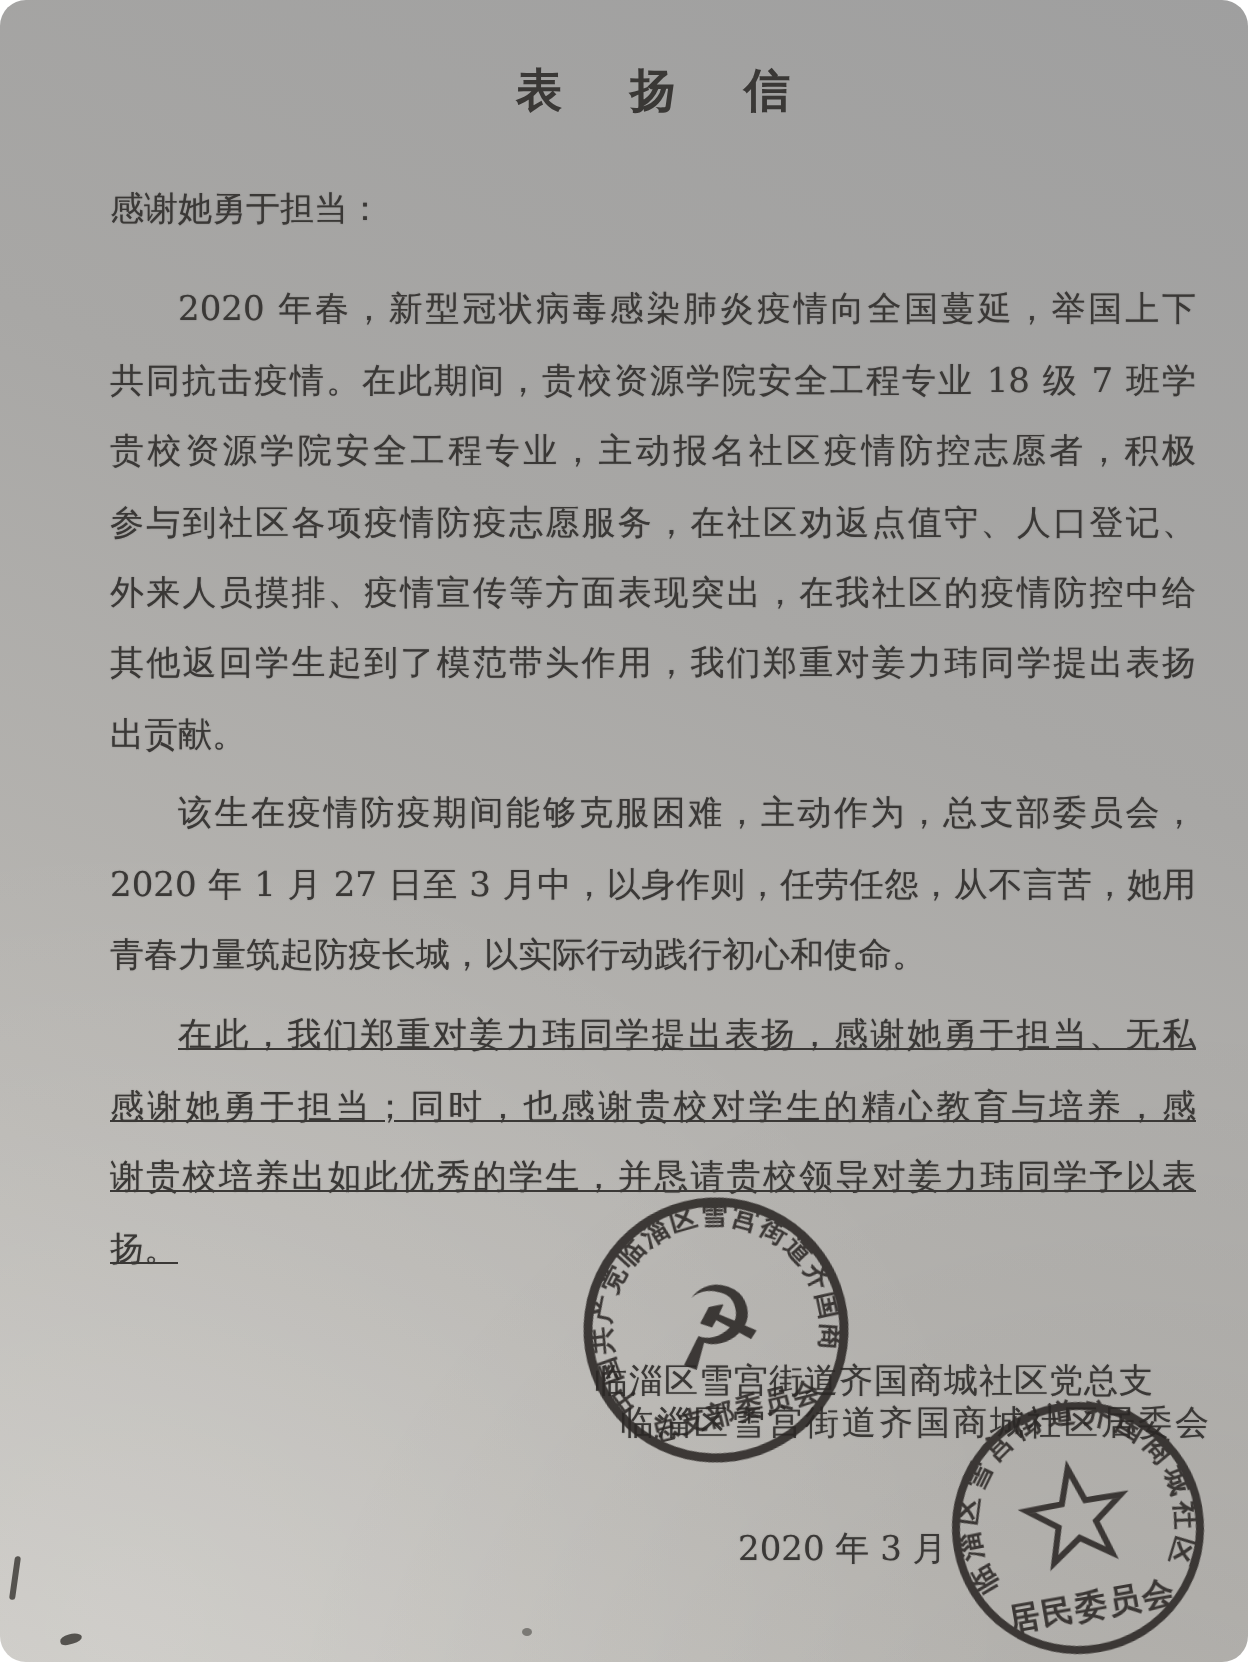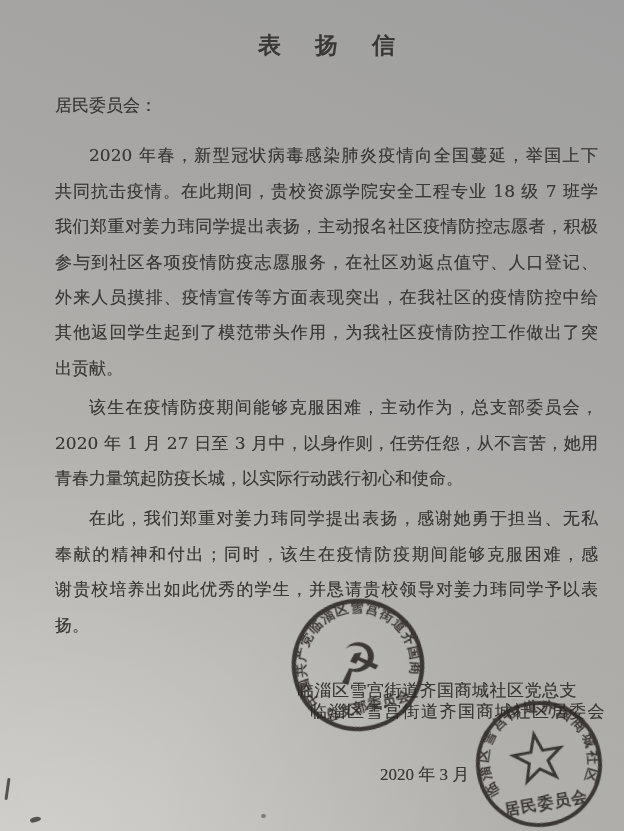--- a/index.html
+++ b/index.html
@@ -6,84 +6,85 @@
   body {
     width: 624px; height: 831px; overflow: hidden;
     font-family: "DejaVu Serif", serif;
   }
   #page {
     position: relative; width: 624px; height: 831px;
     background:
       radial-gradient(120% 80% at 10% 98%, rgba(255,255,255,0.16), rgba(255,255,255,0) 60%),
       radial-gradient(130% 90% at 92% 110%, rgba(0,0,0,0.07), rgba(0,0,0,0) 55%),
       linear-gradient(203deg, #9f9f9f 0%, #a8a7a5 38%, #b9b7b3 74%, #c8c6c1 100%);
+    border-radius: 13px;
   }
   .title {
     position: absolute; top: 30px; left: 55px; width: 543px;
     margin: 0; text-align: center;
     font-size: 23px; font-weight: 600; color: #3a3836;
     letter-spacing: 13px; text-indent: 13px;
   }
   .body-col {
     position: absolute; top: 88px; left: 55px; width: 543px;
     font-size: 17px; line-height: 35.4px; color: #3a3836;
     text-shadow: 0 0 0.6px rgba(58,56,54,0.55);
   }
   .salutation { margin: 0; }
   .para { margin: 0; padding: 0; }
   .para.p1 { margin-top: 15px; }
   .para.p2 { margin-top: 4px; }
-  .para.p3 { margin-top: 5px; }
+  .para.p3 { margin-top: 5px; text-decoration: underline; }
   .line { display: block; text-align: justify; text-align-last: justify; }
   .line.end { text-align-last: left; }
   .line.first { text-indent: 2em; }
   .sig {
     position: absolute; white-space: nowrap;
     font-size: 17px; color: #3a3836; text-shadow: 0 0 0.6px rgba(58,56,54,0.5);
   }
   #sig1 { top: 679px; left: 297px; letter-spacing: 0.5px; }
   #sig2 { top: 700px; left: 310px; letter-spacing: 1.5px; }
-  #date-line { top: 763px; left: 380px; font-family: Liberation Serif, serif; }
+  #date-line { top: 763px; left: 369px; }
   .stamp { position: absolute; opacity: 0.88; filter: blur(0.35px); }
   #stamp-party { top: 594px; left: 287px; transform: rotate(-14deg); }
   #stamp-committee { top: 697px; left: 472px; transform: rotate(-10deg); }
   .ink-mark { position: absolute; background: #55534f; }
   #ink-mark-1 { top: 778px; left: 6px; width: 3px; height: 22px; border-radius: 2px; transform: rotate(8deg); }
   #ink-mark-2 { top: 817px; left: 30px; width: 11px; height: 5px; border-radius: 50% 60% 50% 40%; transform: rotate(-15deg); }
   #ink-mark-3 { top: 814px; left: 261px; width: 5px; height: 4px; border-radius: 50%; opacity: .65; }
 </style>
 </head>
 <body>
 
 <div id="page">
 
   <h1 class="title">表 扬 信</h1>
 
   <div class="body-col">
-    <div class="salutation">居民委员会：</div>
+    <div class="salutation">感谢她勇于担当：</div>
 
     <p class="para p1">
       <span class="line first">2020 年春，新型冠状病毒感染肺炎疫情向全国蔓延，举国上下</span>
       <span class="line">共同抗击疫情。在此期间，贵校资源学院安全工程专业 18 级 7 班学</span>
-      <span class="line">我们郑重对姜力玮同学提出表扬，主动报名社区疫情防控志愿者，积极</span>
+      <span class="line">贵校资源学院安全工程专业，主动报名社区疫情防控志愿者，积极</span>
       <span class="line">参与到社区各项疫情防疫志愿服务，在社区劝返点值守、人口登记、</span>
       <span class="line">外来人员摸排、疫情宣传等方面表现突出，在我社区的疫情防控中给</span>
-      <span class="line">其他返回学生起到了模范带头作用，为我社区疫情防控工作做出了突</span>
+      <span class="line">其他返回学生起到了模范带头作用，我们郑重对姜力玮同学提出表扬</span>
       <span class="line end">出贡献。</span>
     </p>
 
     <p class="para p2">
       <span class="line first">该生在疫情防疫期间能够克服困难，主动作为，总支部委员会，</span>
       <span class="line">2020 年 1 月 27 日至 3 月中，以身作则，任劳任怨，从不言苦，她用</span>
       <span class="line end">青春力量筑起防疫长城，以实际行动践行初心和使命。</span>
     </p>
 
     <p class="para p3">
       <span class="line first">在此，我们郑重对姜力玮同学提出表扬，感谢她勇于担当、无私</span>
-      <span class="line">奉献的精神和付出；同时，该生在疫情防疫期间能够克服困难，感</span>
+      <span class="line">感谢她勇于担当；同时，也感谢贵校对学生的精心教育与培养，感</span>
       <span class="line">谢贵校培养出如此优秀的学生，并恳请贵校领导对姜力玮同学予以表</span>
       <span class="line end">扬。</span>
     </p>
   </div>
 
   <div id="sig1" class="sig">临淄区雪宫街道齐国商城社区党总支</div>
   <div id="sig2" class="sig">临淄区雪宫街道齐国商城社区居委会</div>
   <div id="date-line" class="sig">2020 年 3 月</div>
 
   <svg id="stamp-party" class="stamp" width="142" height="142" viewBox="0 0 142 142">

